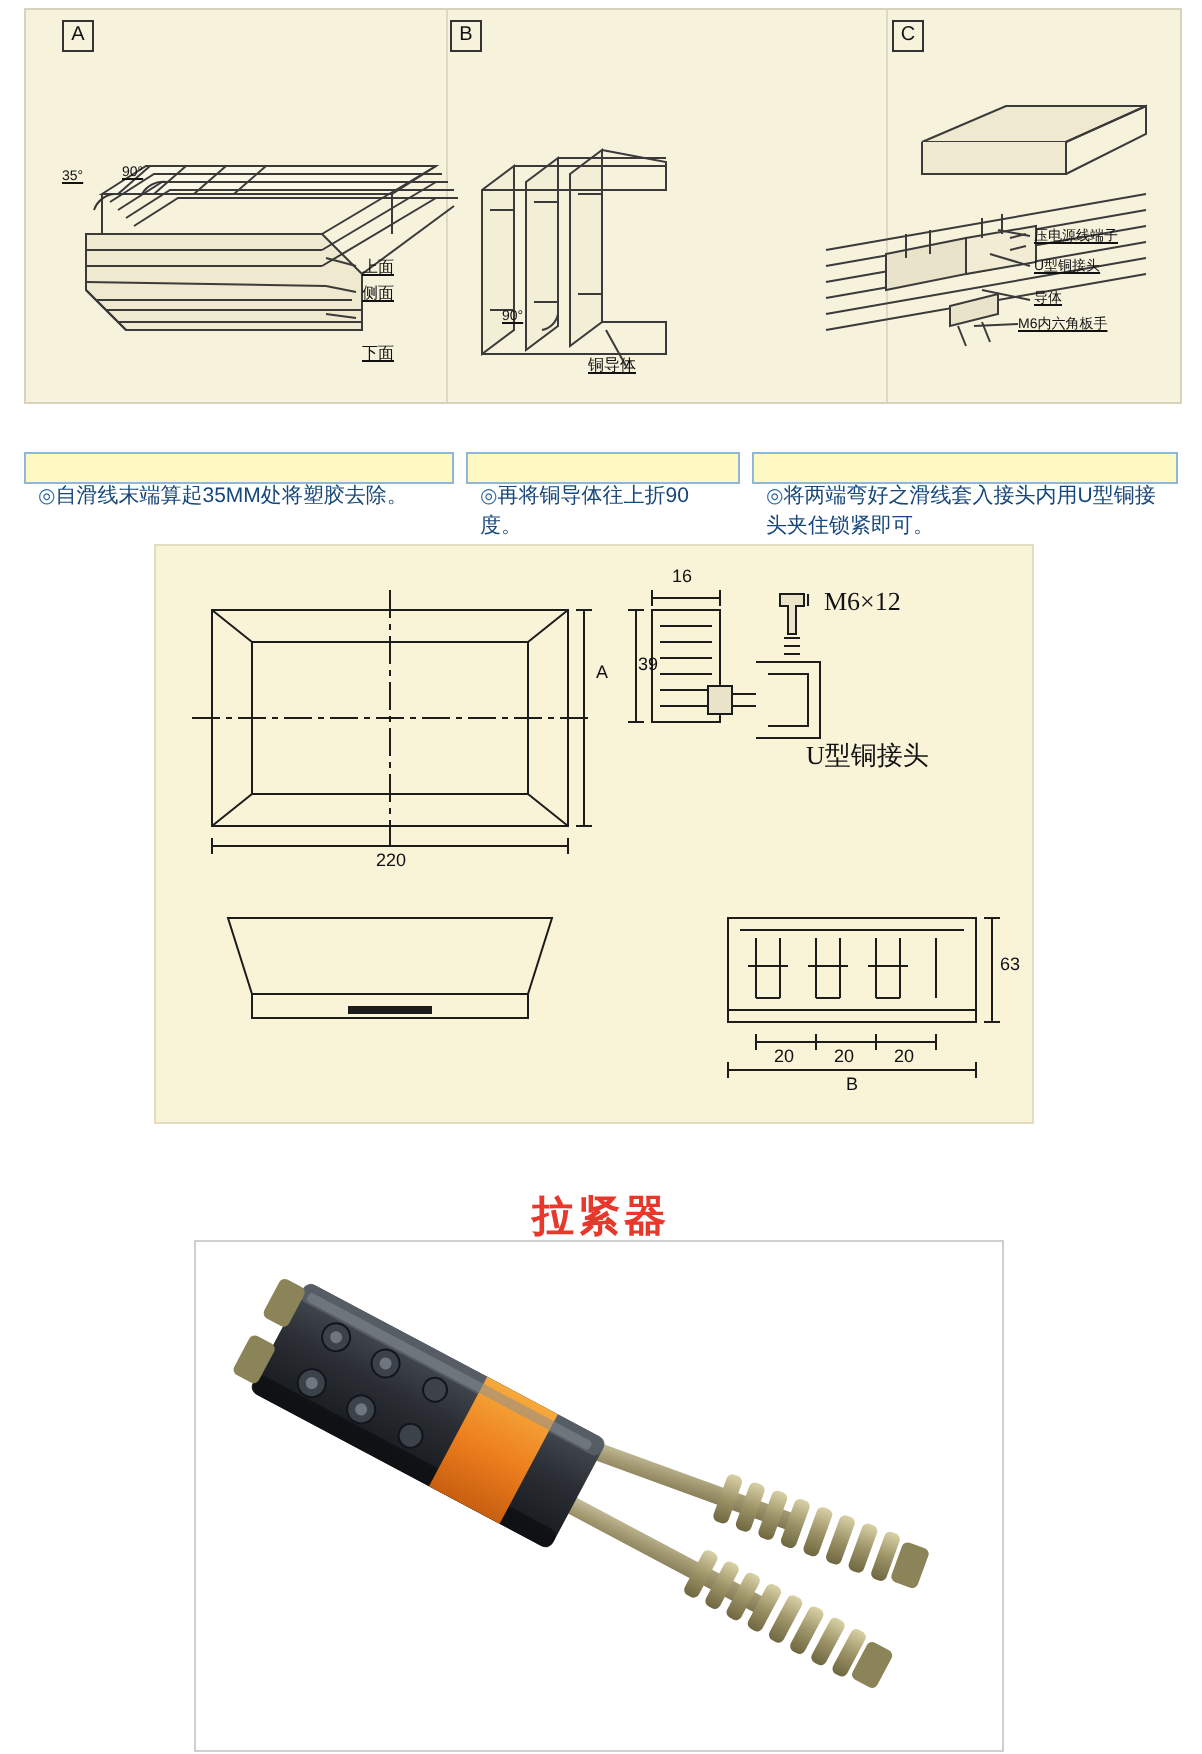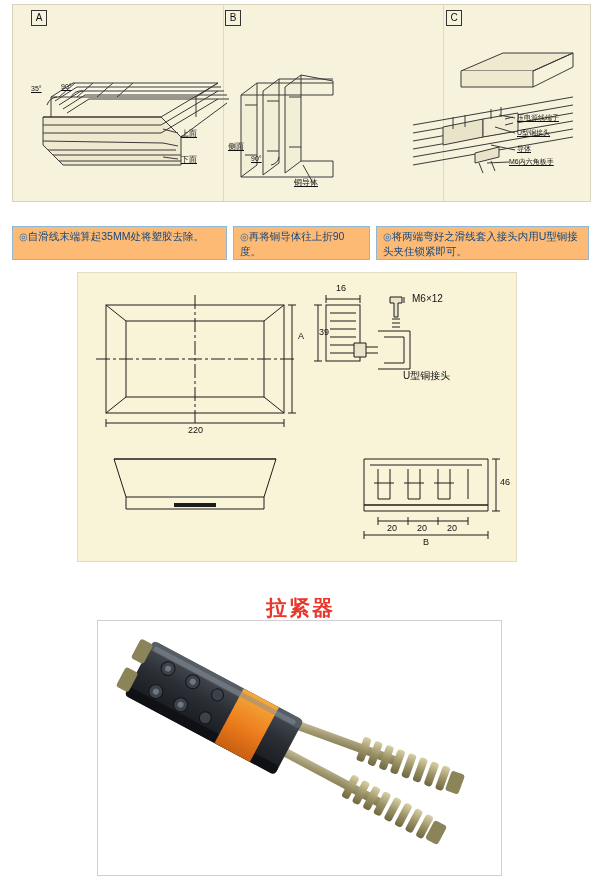--- a/index.html
+++ b/index.html
@@ -16,37 +16,37 @@
   .panel-tag{
     position:absolute;width:14px;height:14px;border:1px solid #333;
     background:#f7f2dc;font-size:10px;line-height:14px;text-align:center;color:#111;
   }
   .panel-divider{position:absolute;top:0;width:1px;height:196px;background:#ded9c2;}
   .fig-label{position:absolute;font-size:8px;color:#111;white-space:nowrap;text-decoration:underline;}
   .fig-label.small{font-size:7px;}
 
   
   .caption{
-    position:absolute;top:226px;height:34px;
-    border:1px solid #8fb8d8;background:#fdba74;
+    position:absolute;top:226px;height:16px;
+    border:1px solid #8fb8d8;background:#fef9c3;
     color:#17477a;font-size:10.5px;line-height:14px;
-    padding:2px 5px 0 6px;box-sizing:border-box;
+    padding:14px 5px 0 6px;box-sizing:border-box;
   }
   .caption .dot{color:#2f6fae;font-size:10px;}
   #caption-a{left:12px;width:215px;}
   #caption-b{left:233px;width:137px;}
   #caption-c{left:376px;width:213px;}
 
   
   #mid-figure{
     position:absolute;left:77px;top:272px;width:438px;height:288px;
     background:#f9f4d8;border:1px solid #e2dcc0;
   }
   .dim-text{position:absolute;font-size:9px;color:#111;}
-  .mid-label{position:absolute;font-size:10px;color:#111;white-space:nowrap;}
+  .mid-label{position:absolute;font-size:13px;color:#111;white-space:nowrap;font-family:Liberation Serif, serif;}
 
   
   #tensioner-title{
     position:absolute;left:0;width:601px;top:594px;text-align:center;
     font-size:21px;font-weight:bold;color:#e8372b;
     font-family:"DejaVu Sans", sans-serif;letter-spacing:2px;
   }
   #photo-frame{
     position:absolute;left:97px;top:620px;width:403px;height:254px;
     background:#ffffff;border:1px solid #cfcfcf;overflow:hidden;
@@ -118,22 +118,22 @@
       <path d="M486 110 L502 113"></path>
         <path d="M482 122 L502 128"></path>
       <path d="M478 140 L502 145"></path>
         <path d="M474 158 L496 157"></path>
     </g>
   </svg>
 
   <div class="fig-label small" style="left:18px;top:80px;">35°</div>
   <div class="fig-label small" style="left:48px;top:78px;">90°</div>
   <div class="fig-label" style="left:168px;top:123px;">上面</div>
-  <div class="fig-label" style="left:168px;top:136px;margin-left:47px;">侧面</div>
-  <div class="fig-label" style="left:168px;top:149px;">下面</div>
+  <div class="fig-label" style="left:168px;top:136px;">侧面</div>
+  <div class="fig-label" style="left:168px;top:166px;">下面</div>
 
   <div class="fig-label small" style="left:238px;top:150px;">90°</div>
   <div class="fig-label" style="left:281px;top:172px;">铜导体</div>
 
   <div class="fig-label small" style="left:504px;top:108px;">压电源线端子</div>
   <div class="fig-label small" style="left:504px;top:123px;">U型铜接头</div>
   <div class="fig-label small" style="left:504px;top:139px;">导体</div>
   <div class="fig-label small" style="left:496px;top:152px;">M6内六角板手</div>
 </div>
 
@@ -199,21 +199,21 @@
       <path d="M300 244 L300 252 M330 244 L330 252 M360 244 L360 252 M390 244 L390 252"></path>
       <path d="M286 262 L410 262"></path>
       <path d="M286 258 L286 266 M410 258 L410 266"></path>
     </g>
   </svg>
 
   <div class="dim-text" style="left:110px;top:152px;">220</div>
   <div class="dim-text" style="left:220px;top:58px;">A</div>
   <div class="dim-text" style="left:258px;top:10px;text-align:center;">16</div>
   <div class="dim-text" style="left:241px;top:54px;">39</div>
-  <div class="dim-text" style="left:422px;top:204px;">46</div>
+  <div class="dim-text" style="left:422px;top:204px;">63</div>
   <div class="dim-text" style="left:309px;top:250px;">20</div>
   <div class="dim-text" style="left:339px;top:250px;">20</div>
   <div class="dim-text" style="left:369px;top:250px;">20</div>
   <div class="dim-text" style="left:345px;top:264px;">B</div>
 
   <div class="mid-label" style="left:334px;top:20px;">M6×12</div>
   <div class="mid-label" style="left:325px;top:96px;">U型铜接头</div>
 </div>
 
 <div id="tensioner-title">拉紧器</div>

